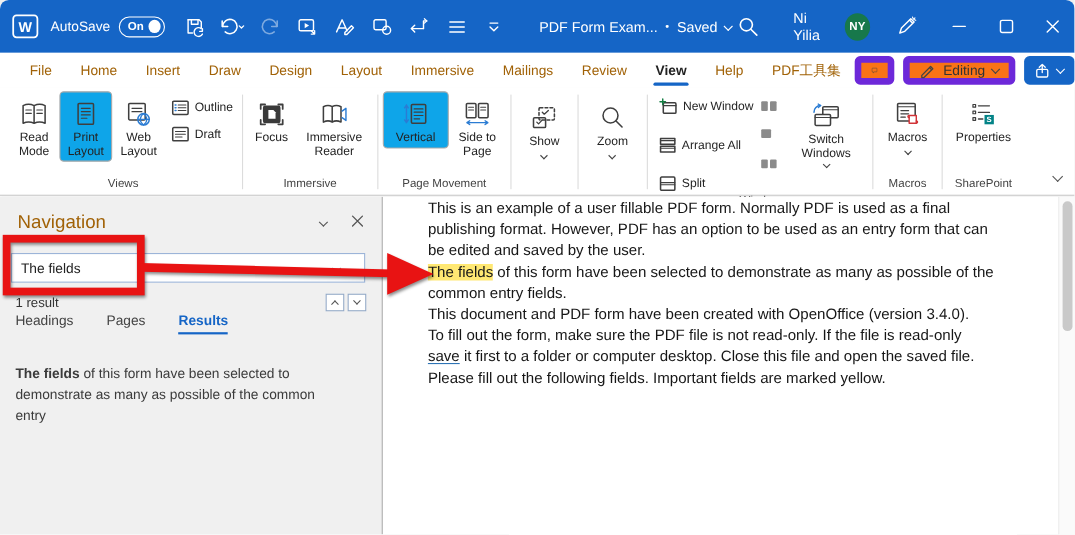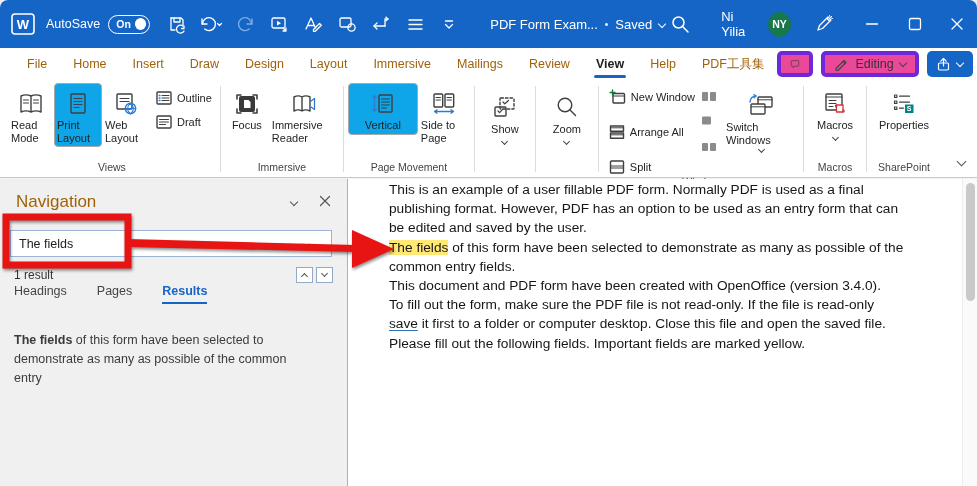--- a/index.html
+++ b/index.html
@@ -24,30 +24,30 @@
   .user-name { font-size:13px; margin-right:10px; }
   .avatar { width:25px; height:25px; border-radius:50%; background:#17784B; color:#fff; font-size:10.5px; font-weight:bold; display:flex; align-items:center; justify-content:center; margin-right:18px; }
   .winctl { width:46px; height:48px; display:flex; align-items:center; justify-content:center; }
 
   
   .tabrow { height:32px; background:#fff; display:flex; align-items:center; padding:0 14px 0 14px; }
   .rtab { font-size:12.5px; color:#a16207; padding:0 13px; height:32px; display:flex; align-items:center; position:relative; cursor:pointer; white-space:nowrap; }
   .rtab.active { font-weight:bold; color:#222; }
   .rtab.active::after { content:""; position:absolute; left:11px; right:11px; bottom:2px; height:3px; border-radius:2px; background:#1565C6; }
   .tabrow-right { margin-left:auto; display:flex; align-items:center; gap:8px; }
-  .pill-btn { border:4px solid #6d28d9; border-radius:5px; height:26px; display:flex; align-items:center; justify-content:center; gap:6px; font-size:12.5px; color:#333; padding:0 9px; background:#ec4899; cursor:pointer; }
+  .pill-btn { border:6px solid #6d28d9; border-radius:5px; height:26px; display:flex; align-items:center; justify-content:center; gap:6px; font-size:12.5px; color:#333; padding:0 9px; background:#f97316; cursor:pointer; }
   .share-btn { background:#1565C6; border:none; color:#fff; width:46px; }
 
   
   .ribbon { height:98px; background:#fff; border-bottom:1px solid #c9c9c9; box-shadow:0 1px 2px rgba(0,0,0,.07); display:flex; align-items:stretch; padding:3px 8px 0 8px; position:relative; }
   .rgroup { display:flex; flex-direction:column; }
   .rg-content { display:flex; flex:1; align-items:flex-start; }
   .rg-label { text-align:center; font-size:10.5px; color:#444; padding:1px 4px 4px; white-space:nowrap; }
   .rsep { width:1px; background:#dcdcdc; margin:3px 4px 5px; }
-  .rbtn { display:flex; flex-direction:column; align-items:center; padding:5px 2px 2px; border-radius:4px; font-size:11px; line-height:12.5px; text-align:left; color:#242424; cursor:pointer; border:1px solid transparent; }
+  .rbtn { display:flex; flex-direction:column; align-items:center; padding:5px 2px 2px; border-radius:4px; font-size:11px; line-height:12.5px; text-align:center; color:#242424; cursor:pointer; border:1px solid transparent; }
   .rbtn .ric { height:30px; display:flex; align-items:center; }
   .rbtn.sel { background:#0ea5e9; border-color:#a9a9a9; }
   .rbtn .chev { border-color:#444; margin-top:3px; width:5px; height:5px; }
   .scol { display:flex; flex-direction:column; gap:8px; margin:7px 4px 0 6px; }
   .sbtn { display:flex; align-items:center; gap:5px; font-size:11px; color:#242424; cursor:pointer; white-space:nowrap; }
   .minicol { display:flex; flex-direction:column; gap:7px; margin:7px 6px 0 2px; }
   .ribbon-collapse { position:absolute; right:12px; bottom:8px; cursor:pointer; }
   .ribbon-collapse .chev { border-color:#555; width:7px; height:7px; }
   .ric svg, .sbtn svg { stroke:#3f3f3f; fill:none; stroke-width:1.4; stroke-linecap:round; stroke-linejoin:round; display:block; }
 
@@ -320,21 +320,21 @@
             </span>
           <span>Immersive Reader</span>
         </div>
       </div>
       <div class="rg-label">Immersive</div>
     </div>
     <div class="rsep"></div>
 
     <div class="rgroup">
       <div class="rg-content">
-        <div class="rbtn sel" style="width:70px;">
+        <div class="rbtn sel" style="width:60px;">
           <span class="ric">
               <svg width="26" height="26" viewBox="0 0 26 26">
                 <g stroke="#2B7CD3" stroke-width="1.3">
                   <path d="M4.5 4.5v16M4.5 4.5L2.8 7M4.5 4.5L6.2 7M4.5 20.5L2.8 18M4.5 20.5L6.2 18"></path>
                 </g>
                 <rect x="9" y="4" width="13" height="17" rx="1"></rect>
                 <path d="M11.5 8h8M11.5 11h8M11.5 14h8M11.5 17h5" stroke-width="1.1"></path>
               </svg>
             </span>
           <span>Vertical</span>

